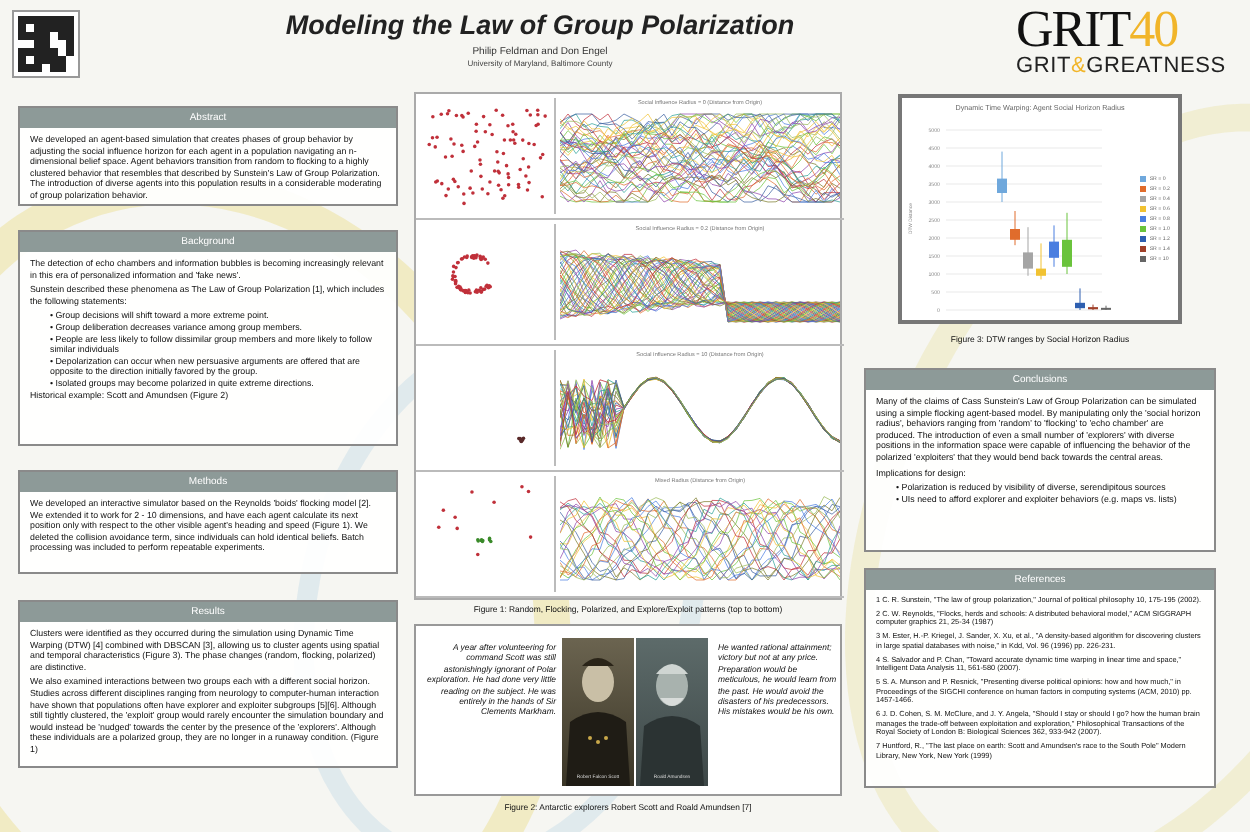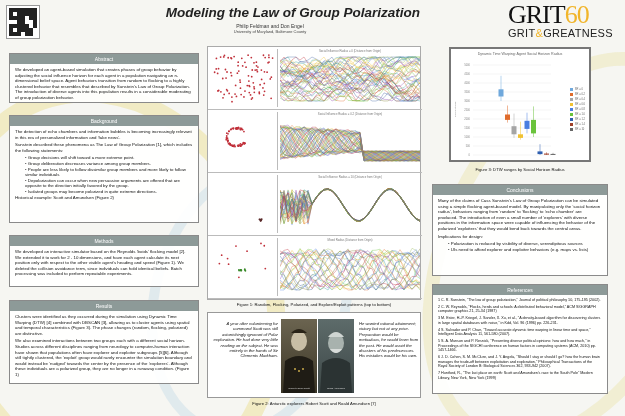--- a/index.html
+++ b/index.html
@@ -14,21 +14,21 @@
   .bg-swoosh { position: absolute; border-radius: 50%; opacity: 0.35; pointer-events: none; }
   .sw1 { left: -60px; top: 80px; width: 340px; height: 420px; border: 18px solid #e8d870; transform: rotate(-20deg); }
   .sw2 { left: 440px; top: 40px; width: 260px; height: 420px; border: 14px solid #e8df9a; transform: rotate(25deg); }
   .sw3 { left: 150px; top: 160px; width: 200px; height: 280px; border: 10px solid #b6d4e6; transform: rotate(15deg); }
 
   .header { position: absolute; left: 0; top: 0; width: 625px; height: 42px; }
   .qr { position: absolute; left: 6px; top: 5px; width: 34px; height: 34px; background: #fff; border: 1px solid #999;
         display: grid; grid-template-columns: repeat(7, 1fr); grid-template-rows: repeat(7,1fr); padding: 2px; }
   .qr span { background: #222; }
   .qr span.w { background: #fff; }
-  .title { position: absolute; left: 120px; top: 5px; width: 300px; text-align: right; font-size: 13.5px; font-weight: bold; font-style: italic; color: #222; }
+  .title { position: absolute; left: 120px; top: 5px; width: 300px; text-align: center; font-size: 13.5px; font-weight: bold; font-style: italic; color: #222; }
   .authors { position: absolute; left: 120px; top: 23px; width: 300px; text-align: center; font-size: 5px; color: #333; }
   .affil { position: absolute; left: 120px; top: 29px; width: 300px; text-align: center; font-size: 4px; color: #444; }
   .logo { position: absolute; left: 508px; top: 2px; width: 115px; height: 40px; }
   .logo-umbc { font-family: "Liberation Serif", serif; font-size: 26px; color: #111; line-height: 26px; letter-spacing: -1px; }
   .logo-50 { color: #f1b52a; }
   .logo-tag { font-size: 11px; color: #222; letter-spacing: 0.3px; line-height: 11px; }
   .logo-amp { color: #f1b52a; }
 
   .panel { position: absolute; background: rgba(255,255,255,0.92); border: 1px solid #8a8a8a; }
   .panel-head { background: #8d9a98; color: #fff; font-size: 5px; text-align: center; height: 10px; line-height: 10px; }
@@ -109,21 +109,21 @@
       <span></span>
       <span class="w"></span>
       <span></span>
       <span></span>
       <span class="w"></span>
     </div>
   <div class="title">Modeling the Law of Group Polarization</div>
   <div class="authors">Philip Feldman and Don Engel</div>
   <div class="affil">University of Maryland, Baltimore County</div>
   <div class="logo">
-    <div class="logo-umbc"><span>GRIT</span><span class="logo-50">60</span></div>
+    <div class="logo-umbc"><span>GRIT</span><span class="logo-50">40</span></div>
     <div class="logo-tag"><span>GRIT</span><span class="logo-amp">&amp;</span><span>GREATNESS</span></div>
   </div>
 </div>
 
 <div class="panel" style="left:9px;top:53px;width:190px;height:50px;">
   <div class="panel-head">Abstract</div>
   <div class="panel-body">
       <p>We developed an agent-based simulation that creates phases of group behavior by adjusting the social influence horizon for each agent in a population navigating an n-dimensional belief space. Agent behaviors transition from random to flocking to a highly clustered behavior that resembles that described by Sunstein's Law of Group Polarization. The introduction of diverse agents into this population results in a considerable moderating of group polarization behavior.</p>
     </div>
 </div>

